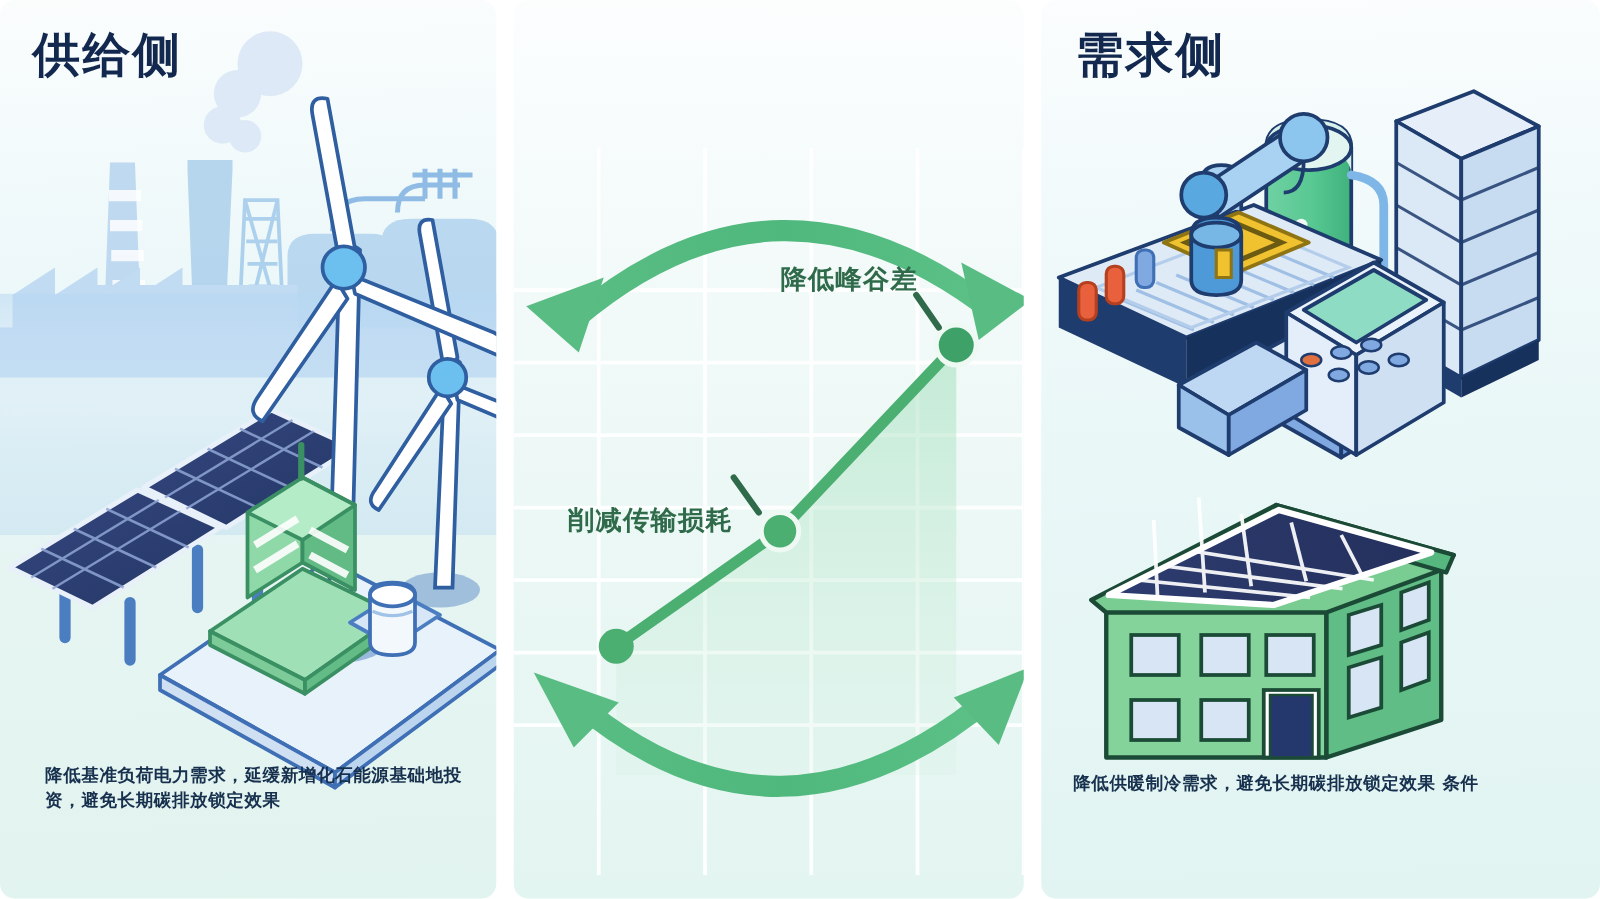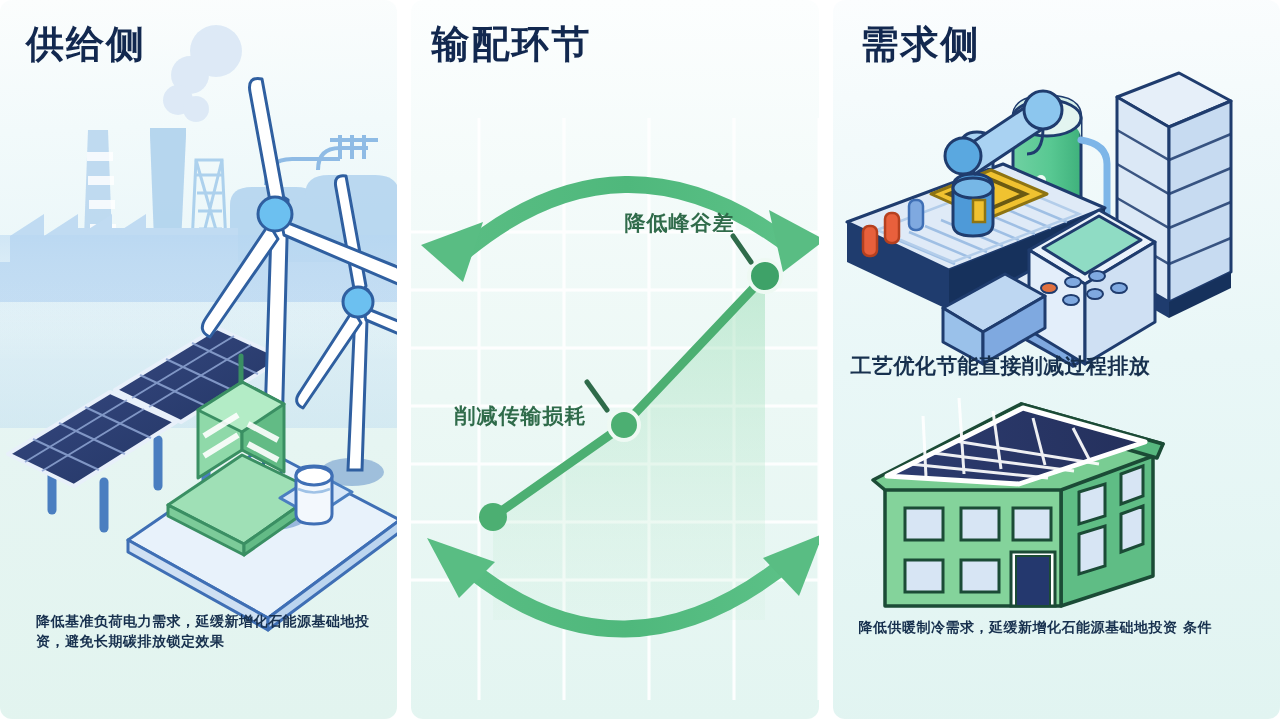--- a/index.html
+++ b/index.html
@@ -265,21 +265,20 @@
         <path d="M414 240 L358 210 L372 272 Z" fill="#59bd83"></path>
       </g>
 
       <g>
         <path d="M48 560 Q212 700 384 556" fill="none" stroke="url(#arrowG)" stroke-width="17" stroke-linecap="butt"></path>
         <path d="M16 538 L84 562 L48 598 Z" fill="#59bd83"></path>
         <path d="M412 534 L352 558 L388 596 Z" fill="#59bd83"></path>
       </g>
     </svg>
 
-    <div class="panel-title">输配环节</div>
     <div class="chart-label lbl-peak">降低峰谷差</div>
     <div class="chart-label lbl-loss">削减传输损耗</div>
   </div>
 
   <div class="gap"></div>
 
   <div class="panel panel-3">
 
     <svg class="layer" width="414" height="719" viewBox="0 0 414 719">
       <defs>
@@ -422,17 +421,16 @@
         <g fill="#d7e5f4" stroke="#1b4b36" stroke-width="3">
           <path d="M246 492 L272 484 L272 516 L246 524 Z"></path>
           <path d="M288 474 L310 466 L310 496 L288 504 Z"></path>
           <path d="M246 534 L272 526 L272 566 L246 574 Z"></path>
           <path d="M288 514 L310 506 L310 544 L288 552 Z"></path>
         </g>
       </g>
     </svg>
 
     <div class="panel-title">需求侧</div>
-    <div class="mid-note">工艺优化节能直接削减过程排放</div>
-    <div class="caption cap-3">降低供暖制冷需求，延缓新增化石能源基础地投资 条件</div>
+    <div class="caption cap-3">降低供暖制冷需求，避免长期碳排放锁定效果 条件</div>
   </div>
 
 </div>
 
 </body></html>

